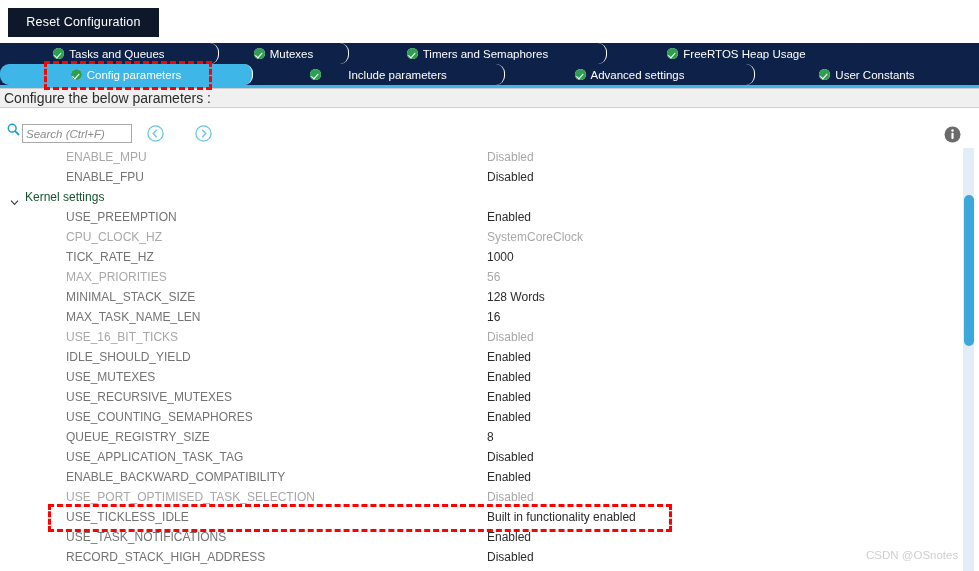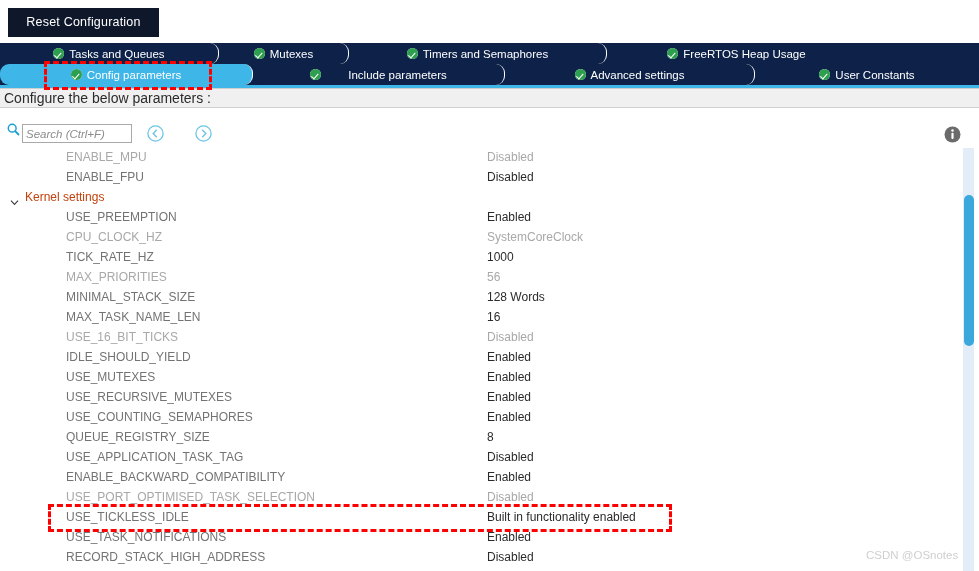--- a/index.html
+++ b/index.html
@@ -195,21 +195,21 @@
     font-size: 12px;
   }
   .group-chevron {
     position: absolute;
     left: 10px; top: 6px;
     width: 9px; height: 9px;
   }
   .group-label {
     position: absolute;
     left: 25px;
-    color: #c2410c;
+    color: #14532d;
     font-size: 12px;
   }
 
   
   .scroll-track {
     position: absolute;
     left: 963px; top: 148px;
     width: 11px; height: 423px;
     background: #e3edf7;
   }

